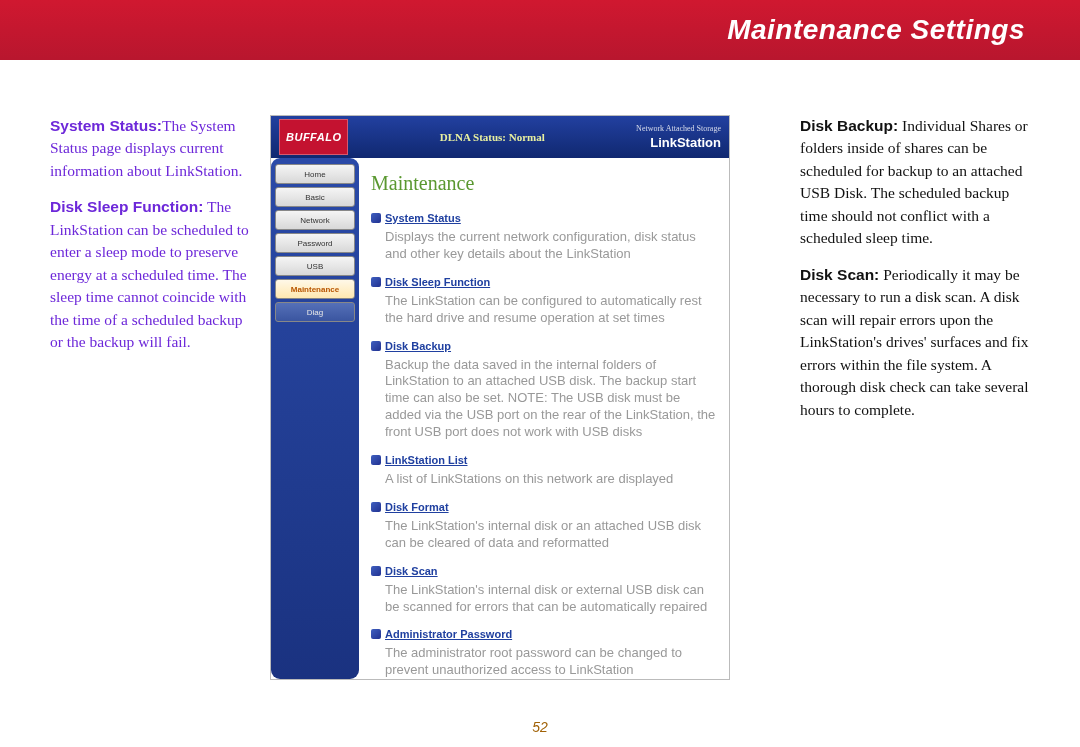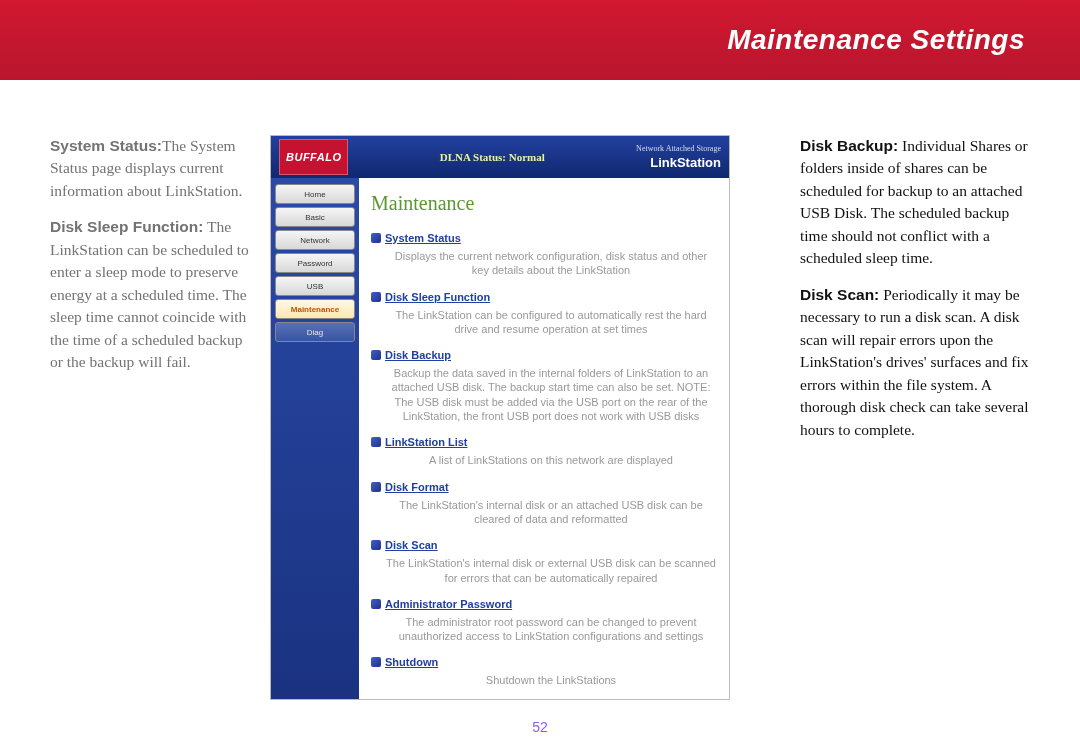--- a/index.html
+++ b/index.html
@@ -7,21 +7,21 @@
     font-family: Georgia, 'Times New Roman', serif;
     background: #ffffff;
     width: 1080px;
     height: 747px;
     position: relative;
     overflow: hidden;
   }
   .header-bar {
     background: #c41e3a;
     background: linear-gradient(to bottom, #d01830 0%, #b8162e 100%);
-    height: 80px;
+    height: 60px;
     width: 100%;
     display: flex;
     align-items: center;
     justify-content: flex-end;
     padding-right: 55px;
   }
   .header-title {
     color: #ffffff;
     font-family: "Century Gothic", Futura, sans-serif;
     font-style: italic;
@@ -34,21 +34,21 @@
     padding: 55px 50px 30px 50px;
     gap: 20px;
     position: relative;
   }
   .left-col {
     width: 200px;
     flex-shrink: 0;
     font-family: "Century Gothic", Futura, Georgia, serif;
     font-size: 15.5px;
     line-height: 1.45;
-    color: #737373;
+    color: #6d28d9;
   }
   .left-col p { margin-bottom: 14px; }
   .left-col b { font-family: "Century Gothic", Futura, sans-serif; font-weight: bold; }
   .right-col {
     width: 230px;
     flex-shrink: 0;
     font-family: "Century Gothic", Futura, Georgia, serif;
     font-size: 15.5px;
     line-height: 1.45;
     color: #111;
@@ -109,20 +109,21 @@
     display: flex;
     height: calc(100% - 42px);
   }
   .ss-sidebar {
     width: 88px;
     background: linear-gradient(to bottom, #2a4aa8 0%, #1a3280 100%);
     padding: 6px 4px;
     display: flex;
     flex-direction: column;
     gap: 3px;
+    border-radius: 9px;
   }
   .ss-tab {
     background: linear-gradient(to bottom, #f5f5f5, #d8d8d8);
     border-radius: 3px;
     border: 1px solid #888;
     height: 20px;
     font-family: Arial, sans-serif;
     font-size: 8px;
     color: #333;
     display: flex;
@@ -167,35 +168,35 @@
     content: "";
     display: inline-block;
     width: 10px;
     height: 10px;
     background: linear-gradient(135deg, #4060c0, #203090);
     border-radius: 2px;
   }
   .ss-item-desc {
     color: #999;
     font-family: Arial, sans-serif;
-    font-size: 11px;
+    font-size: 13px;
     line-height: 1.3;
     padding-left: 14px;
     filter: blur(0.7px);
     margin-top: 2px;
-    text-align: center;
   }
   .page-num {
     position: absolute;
     bottom: 12px;
     left: 50%;
     transform: translateX(-50%);
     font-family: "Century Gothic", Futura, sans-serif;
+    font-style: italic;
     font-size: 14px;
-    color: #8b5cf6;
+    color: #a16207;
   }
 </style>
 </head>
 <body>
 
 <div class="header-bar">
   <div class="header-title">Maintenance Settings</div>
 </div>
 
 <div class="content">

